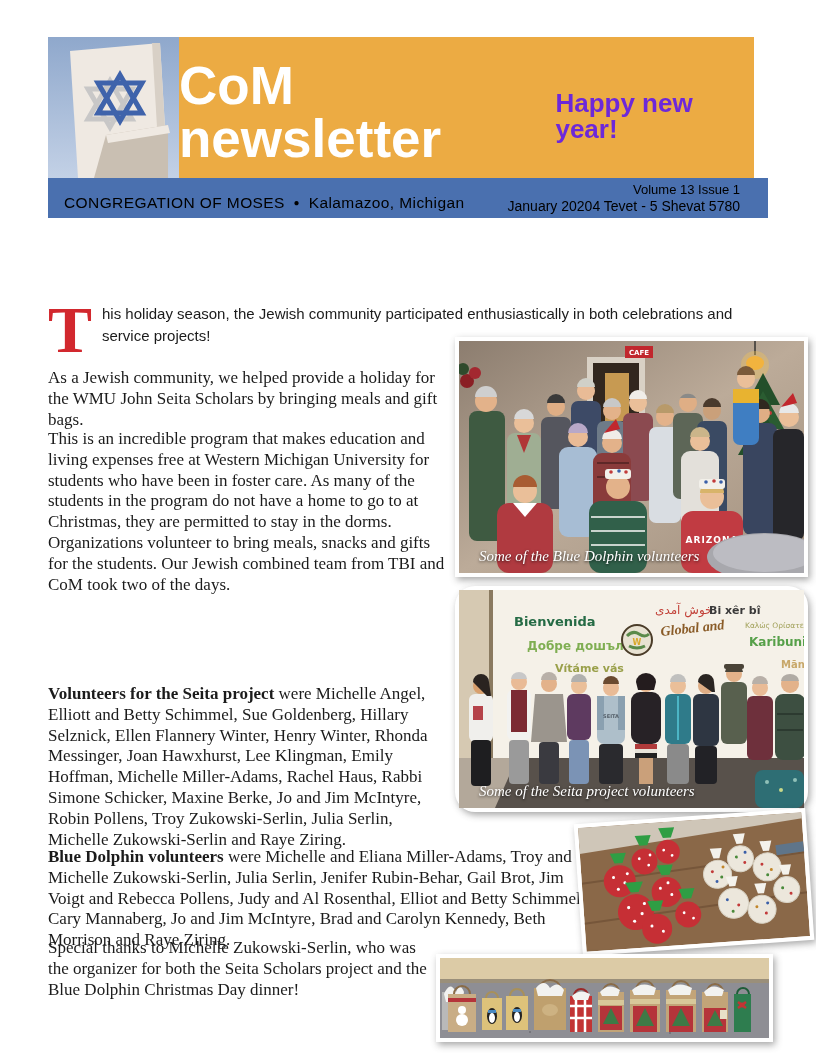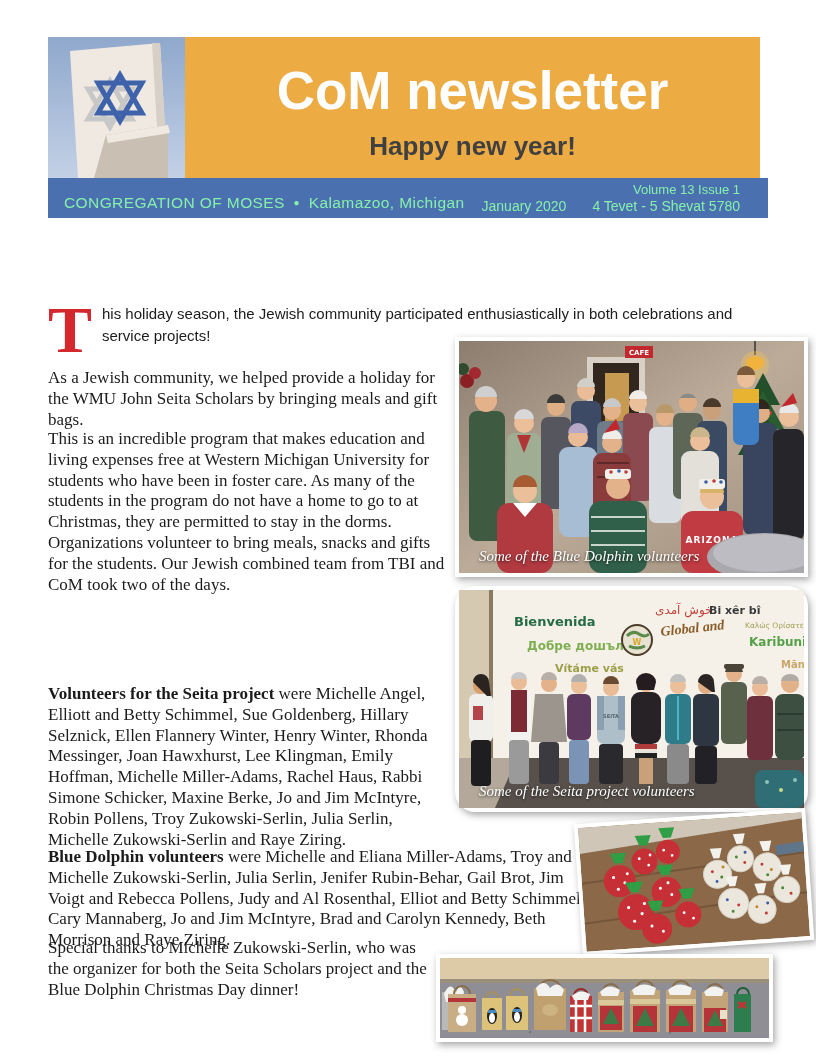--- a/index.html
+++ b/index.html
@@ -1,32 +1,32 @@
 <!DOCTYPE html>
 <html><head>
 <meta charset="utf-8">
 <style>
   html,body{margin:0;padding:0;background:#ffffff;}
   .page{position:relative;width:816px;height:1056px;background:#ffffff;overflow:hidden;
         font-family:"Liberation Sans",sans-serif;color:#1b1b1b;}
 
   
   .building-photo{position:absolute;left:48px;top:37px;width:145px;height:141px;overflow:hidden;}
-  .banner{position:absolute;left:185px;top:37px;width:575px;height:141px;background:#ECAB43;
-          display:flex;flex-direction:column;align-items:center;justify-content:center;}
+  .banner{position:absolute;left:179px;top:37px;width:575px;height:141px;background:#ECAB43;
+          display:flex;flex-direction:row;align-items:center;justify-content:center;}
   .nl-title{color:#ffffff;font-weight:bold;font-size:53px;letter-spacing:0px;line-height:1;margin-top:8px;}
-  .nl-sub{color:#404040;font-weight:bold;font-size:26px;line-height:1;margin-top:16px;}
+  .nl-sub{color:#6d28d9;font-weight:bold;font-size:26px;line-height:1;margin-top:16px;}
   .orgbar{position:absolute;left:48px;top:178px;width:720px;height:40px;background:#4A70AF;
-          display:flex;justify-content:space-between;color:#86efac;}
+          display:flex;justify-content:space-between;color:#000000;}
   .org-left{align-self:flex-end;padding:0 0 6px 16px;font-size:15.5px;letter-spacing:.4px;}
   .org-left .bullet{font-size:10px;vertical-align:2px;padding:0 4px;}
   .org-right{text-align:right;padding:4px 28px 0 0;line-height:16px;}
   .org-right .vol{font-size:13px;}
   .org-right .dateline{font-size:14px;}
-  .org-right .dateline .hdate{margin-left:26px;}
+  .org-right .dateline .hdate{}
 
   
   .headline{position:absolute;left:44px;top:224px;width:724px;margin:0;
             font-family:"DejaVu Serif",serif;font-style:italic;font-weight:bold;
             font-size:44px;line-height:1.15;color:#D2282E;letter-spacing:-1px;}
   .intro{position:absolute;left:48px;top:303px;width:706px;font-size:15px;line-height:22px;}
   .dropcap{float:left;font-family:"Liberation Serif",serif;font-weight:bold;color:#D2282E;
            font-size:66px;line-height:50px;margin:2px 10px 0 0;}
   .para{position:absolute;font-size:17px;line-height:20.8px;font-family:Liberation Serif, serif;}
   .p1{left:48px;top:368px;width:406px;}

